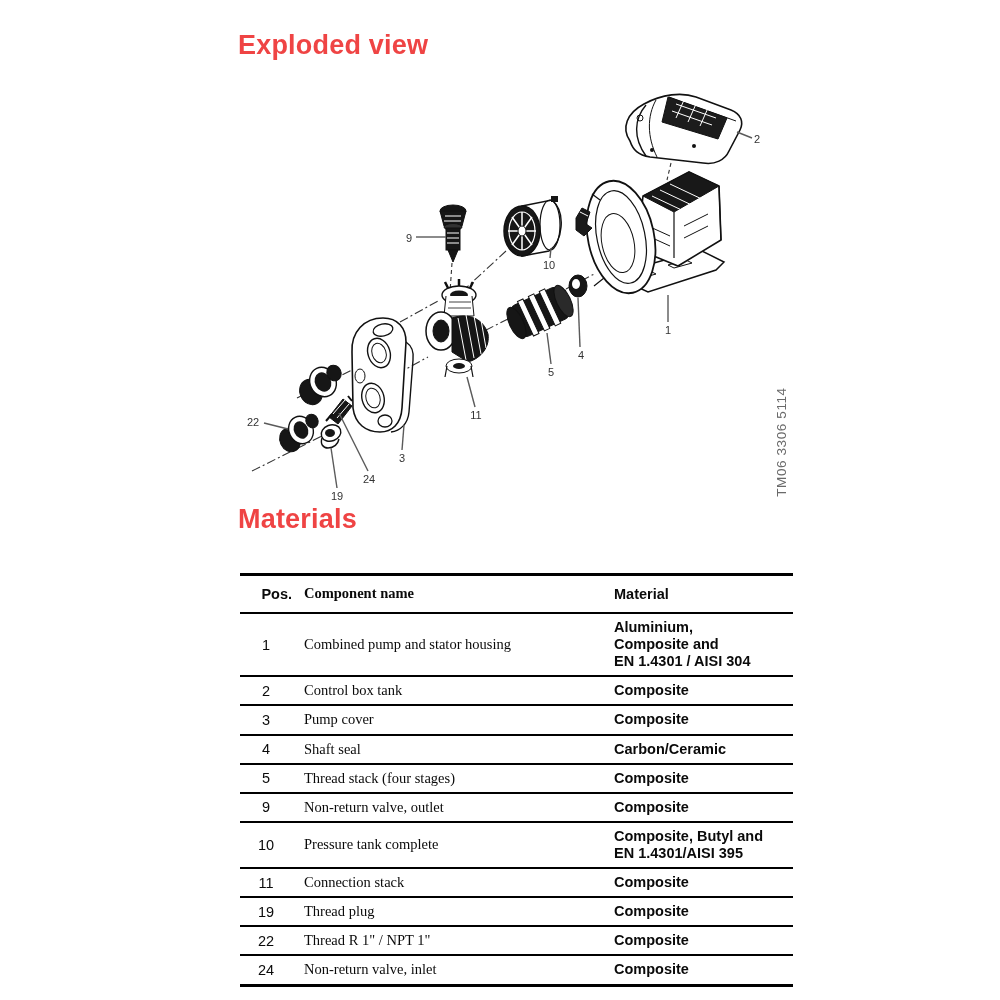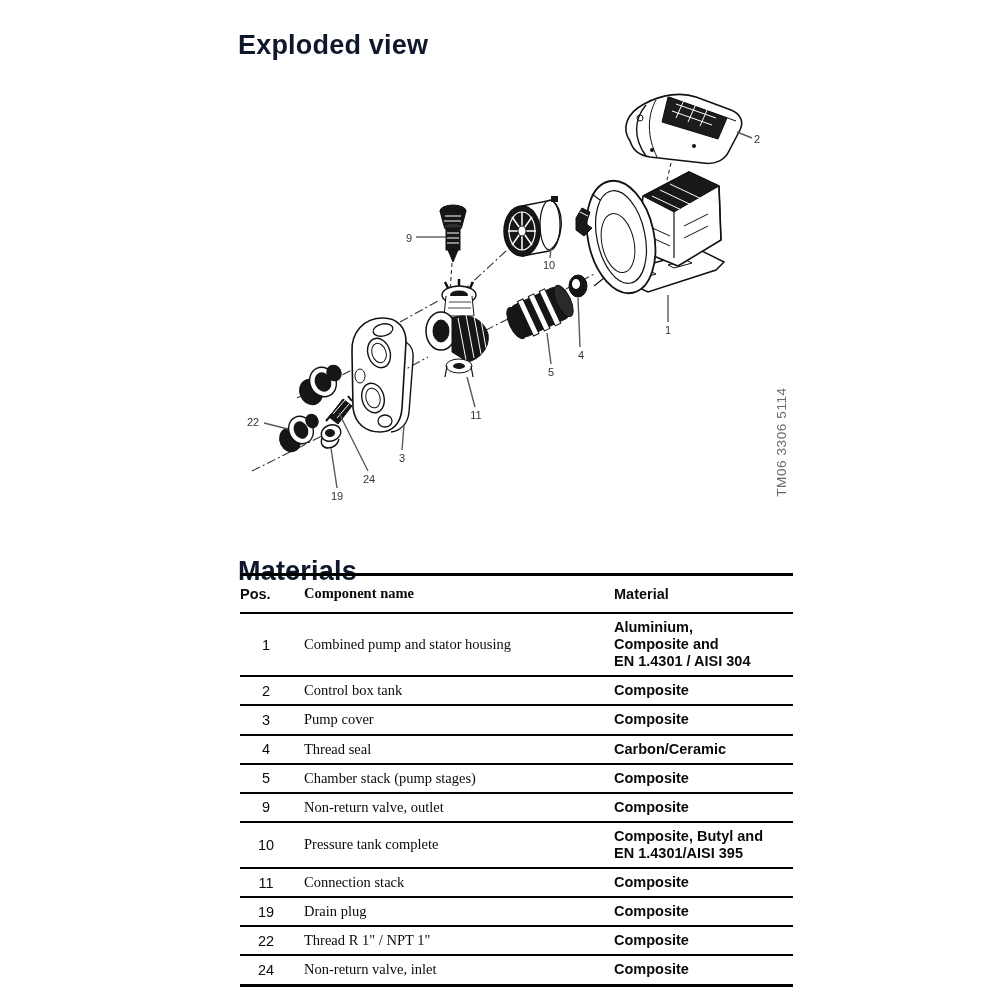--- a/index.html
+++ b/index.html
@@ -1,39 +1,39 @@
 <!DOCTYPE html>
 <html><head>
 <meta charset="utf-8">
 <style>
   html,body{margin:0;padding:0;}
   body{
     width:1000px;height:1000px;position:relative;background:#fff;
     font-family:"Liberation Sans", sans-serif;color:#000;overflow:hidden;
   }
   .section-title{
-    position:absolute;left:238px;margin:0;font-weight:bold;color:#0f172a;
+    position:absolute;left:238px;margin:0;font-weight:bold;color:#ef4444;
     font-size:27px;letter-spacing:0.2px;
   }
   #exploded-title{top:30px;}
-  #materials-title{top:556px;}
+  #materials-title{top:504px;}
   #figure-wrap{position:absolute;left:0;top:0;width:1000px;height:560px;}
   #figure-wrap svg{display:block;}
   .part-label{font-size:11px;fill:#333;text-anchor:middle;font-family:"Liberation Sans",sans-serif;}
   .figcode{font-size:13.5px;fill:#6a6a6a;letter-spacing:0.6px;font-family:"Liberation Sans",sans-serif;}
   table#materials{
     position:absolute;left:240px;top:573px;width:553px;
     border-collapse:collapse;table-layout:fixed;
     border-top:3px solid #000;border-bottom:3px solid #000;
     font-size:14.5px;color:#0a0a0a;
   }
   #materials th{
     text-align:left;font-weight:bold;padding:9px 0 10px;border-bottom:2px solid #000;
   }
-  #materials th.pos{text-align:left;}
+  #materials th.pos{text-align:right;}
   #materials td{padding:5px 0;vertical-align:middle;}
   #materials tbody tr + tr td{border-top:2px solid #000;}
   #materials td.pos{text-align:center;}
   #materials td.component, #materials th.component{padding-left:12px;font-family:Liberation Serif, serif;}
   #materials td.material{white-space:pre-line;line-height:1.18;font-weight:bold;}
 </style>
 </head>
 <body>
 
 <h1 id="exploded-title" class="section-title">Exploded view</h1>
@@ -226,47 +226,47 @@
         <td class="component">Control box tank</td>
         <td class="material">Composite</td>
       </tr>
       <tr>
         <td class="pos">3</td>
         <td class="component">Pump cover</td>
         <td class="material">Composite</td>
       </tr>
       <tr>
         <td class="pos">4</td>
-        <td class="component">Thread seal</td>
+        <td class="component">Shaft seal</td>
         <td class="material">Carbon/Ceramic</td>
       </tr>
       <tr>
         <td class="pos">5</td>
-        <td class="component">Chamber stack (pump stages)</td>
+        <td class="component">Thread stack (four stages)</td>
         <td class="material">Composite</td>
       </tr>
       <tr>
         <td class="pos">9</td>
         <td class="component">Non-return valve, outlet</td>
         <td class="material">Composite</td>
       </tr>
       <tr>
         <td class="pos">10</td>
         <td class="component">Pressure tank complete</td>
         <td class="material">Composite, Butyl and
 EN 1.4301/AISI 395</td>
       </tr>
       <tr>
         <td class="pos">11</td>
         <td class="component">Connection stack</td>
         <td class="material">Composite</td>
       </tr>
       <tr>
         <td class="pos">19</td>
-        <td class="component">Drain plug</td>
+        <td class="component">Thread plug</td>
         <td class="material">Composite</td>
       </tr>
       <tr>
         <td class="pos">22</td>
         <td class="component">Thread R 1" / NPT 1"</td>
         <td class="material">Composite</td>
       </tr>
       <tr>
         <td class="pos">24</td>
         <td class="component">Non-return valve, inlet</td>

